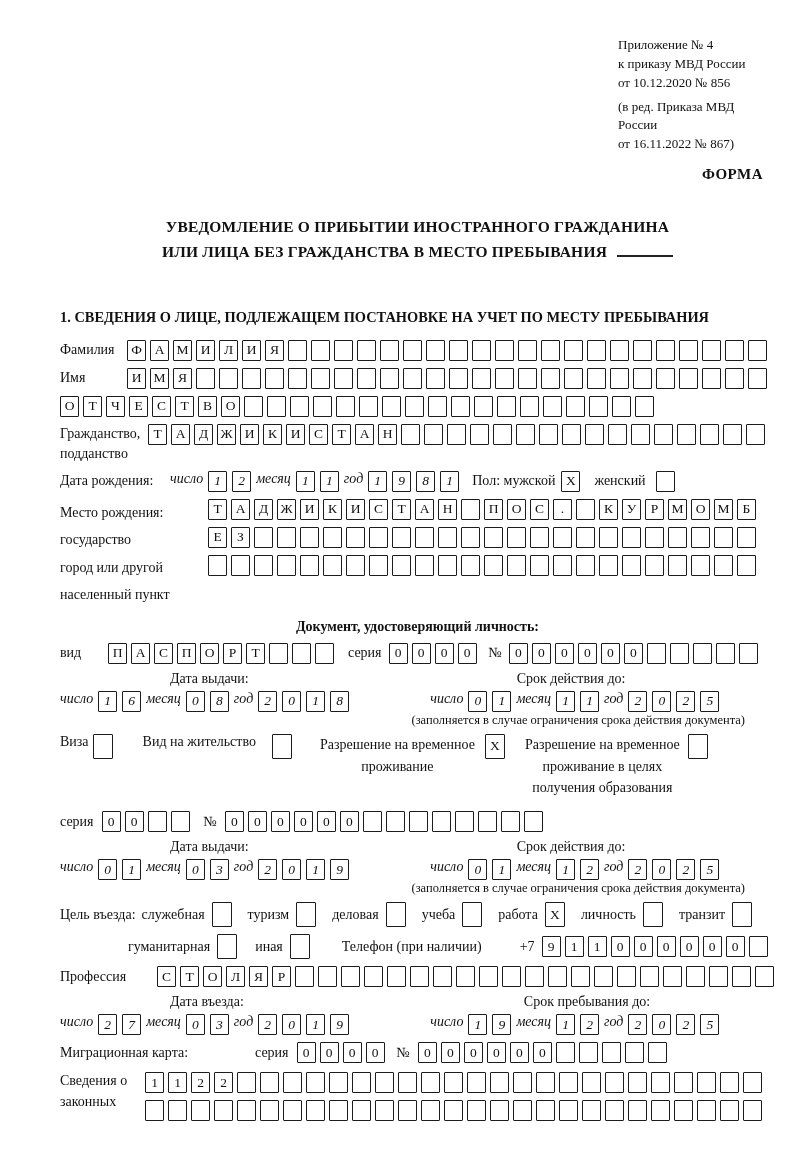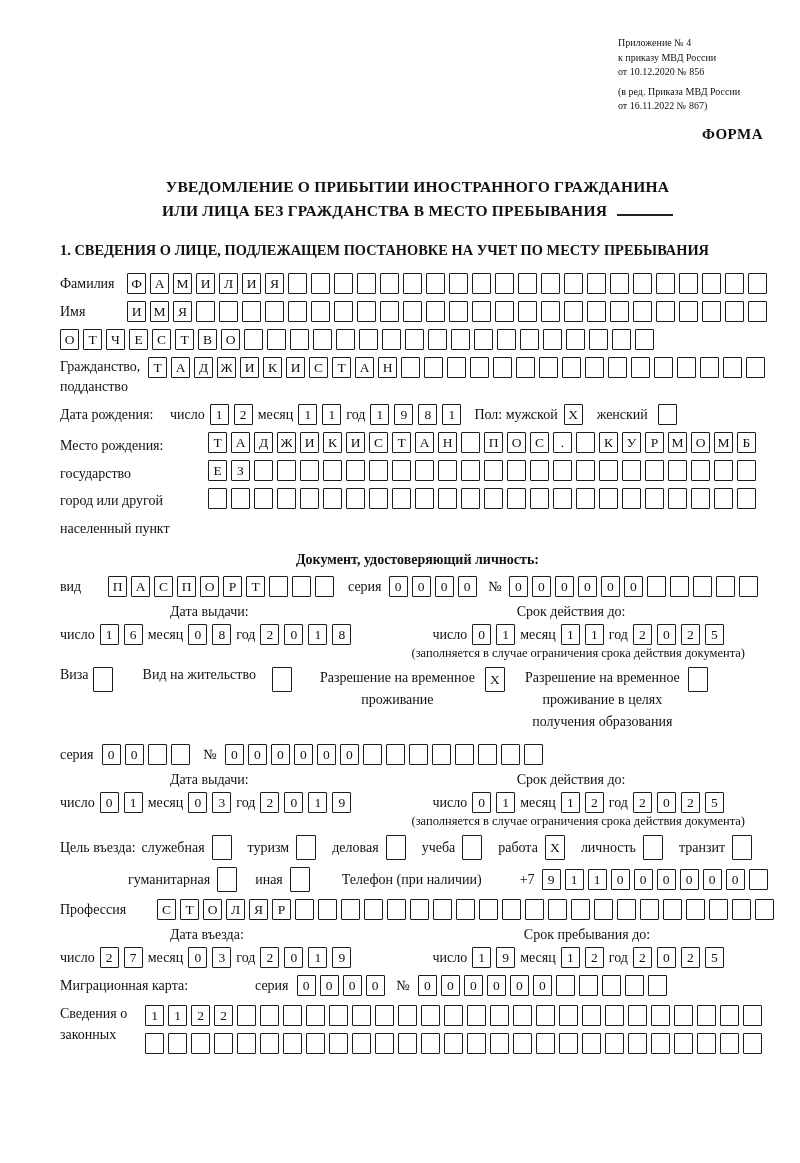--- a/index.html
+++ b/index.html
@@ -1,40 +1,40 @@
 <!DOCTYPE html>
 <html><head>
 <meta charset="utf-8">
 <style>
   html,body{margin:0;padding:0;background:#fff;}
   body{width:800px;height:1163px;overflow:hidden;color:#111;
        font-family:"Liberation Serif","DejaVu Serif",serif;font-size:14px;}
   .page{box-sizing:border-box;width:800px;height:1163px;padding:36px 25px 0 60px;position:relative;}
 
-  .appendix{margin-left:558px;font-size:10px;line-height:1.45;}
+  .appendix{margin-left:558px;font-size:13px;line-height:1.45;}
   .edition{margin-top:5px;}
   .forma{text-align:right;padding-right:12px;font-weight:bold;font-size:15px;margin-top:12px;letter-spacing:.5px;}
 
   .title{text-align:center;font-weight:bold;font-size:15.5px;line-height:1.6;margin-top:32px;letter-spacing:.2px;}
   .title-underline{display:inline-block;width:56px;border-bottom:2px solid #222;margin-left:10px;vertical-align:baseline;}
 
-  .section-heading{font-weight:bold;font-size:14.4px;margin-top:18px;margin-bottom:14px;}
+  .section-heading{font-weight:bold;font-size:14.4px;margin-top:44px;margin-bottom:14px;}
 
   .row{display:flex;align-items:center;margin-bottom:7px;}
   .row.top{align-items:flex-start;}
   .lbl{flex-shrink:0;}
   .lbl2{line-height:20px;}
   .cells{display:flex;flex-wrap:nowrap;align-items:center;}
   .cell{box-sizing:border-box;width:19px;height:21px;border:1.6px solid #1c1c1c;border-radius:1px;
         margin-right:4px;display:flex;align-items:center;justify-content:center;
         font-size:13.5px;flex-shrink:0;background:#fff;}
   .chk .cell{width:20px;height:25px;}
   .stack .cells{margin-bottom:7px;}
 
-  .dg{display:flex;align-items:center;flex-shrink:0;}
+  .dg{display:flex;flex-shrink:0;font-style:italic;}
   .dg .dgl{margin-right:5px;flex-shrink:0;}
   .dg .cell{margin-right:5px;}
 
   .w-fam{width:67px;}
   .w-patr{width:104px;}
   .w-cit{width:88px;}
   .w-birthlbl{width:110px;}
   .w-place{width:148px;line-height:1.97;}
   .w-vid{width:48px;}
   .w-prof{width:97px;}

